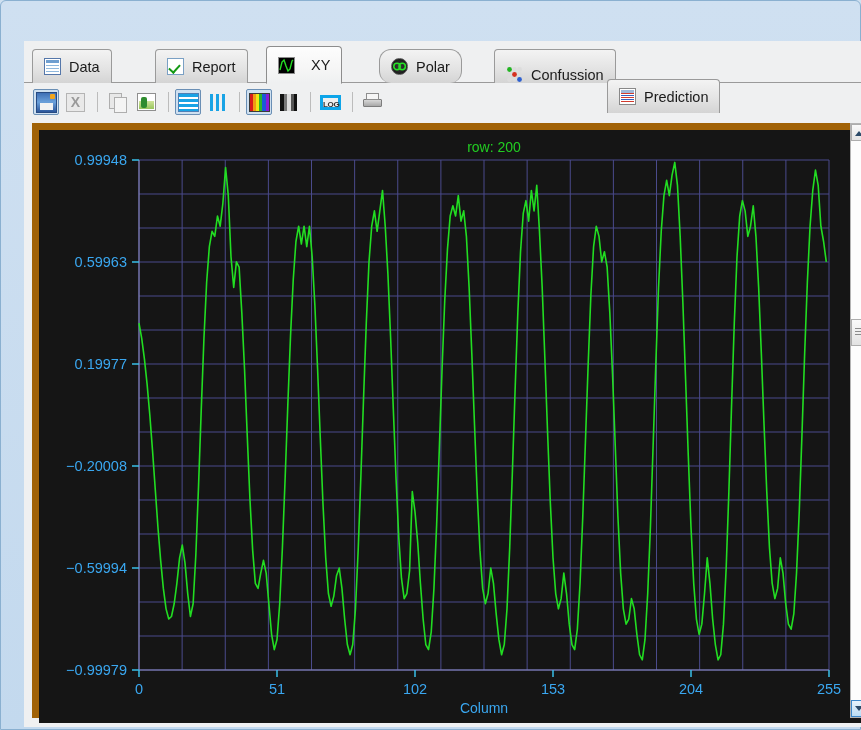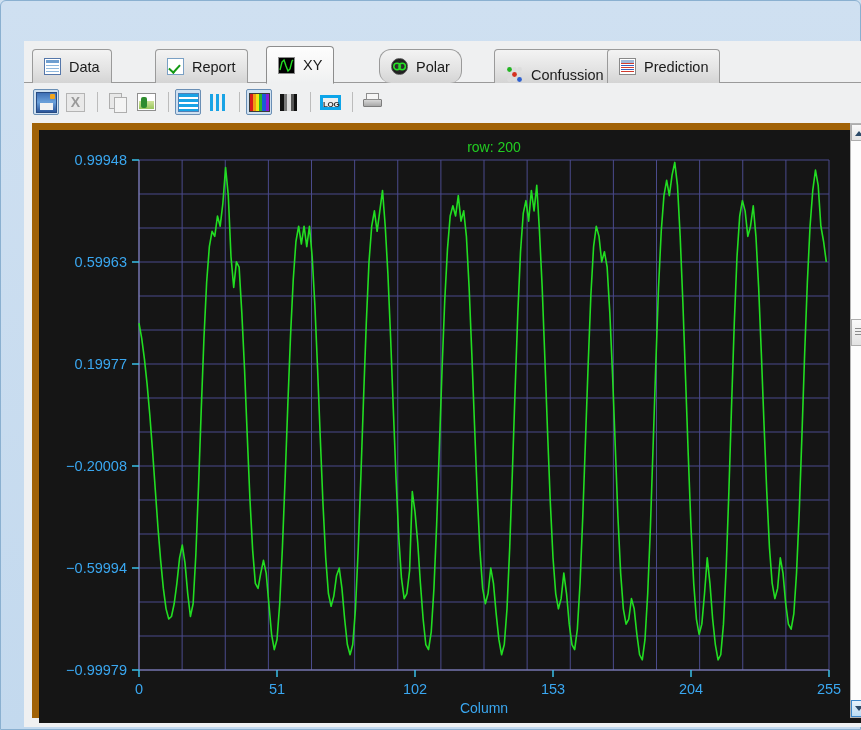--- a/index.html
+++ b/index.html
@@ -80,20 +80,21 @@
     display:flex;align-items:center;
     padding:0 11px;
     cursor:pointer;
     z-index:1;
   }
   .tab.active{
     top:1px;height:38px;
     background:linear-gradient(to bottom,#fdfdfd 0%,#f6f6f6 60%,#eff0f1 100%);
     border:1px solid #8d8d8d;border-bottom:1px solid #eff0f1;
     z-index:3;
+    gap:8px;
   }
   .tab-label{font-size:14.5px;color:#1a1a1a;margin-left:8px;white-space:nowrap;}
   .tabicon{width:17px;height:17px;flex:0 0 17px;position:relative;}
 
   
   .ic-data{background:#fff;border:1px solid #5577aa;box-sizing:border-box;}
   .ic-data:before{content:"";position:absolute;left:1px;top:1px;right:1px;height:3px;background:#6f9fd0;}
   .ic-data:after{content:"";position:absolute;left:1px;top:6px;right:1px;bottom:1px;
     background:repeating-linear-gradient(to bottom,#8fb8dd 0 1px,#fff 1px 3px),
                repeating-linear-gradient(to right,#8fb8dd 0 1px,transparent 1px 5px);}
@@ -247,21 +248,21 @@
             <circle cx="8.5" cy="8.5" r="2.4" fill="#d53020"></circle>
             <circle cx="13.5" cy="8.5" r="2.4" fill="#dcdcdc"></circle>
             <circle cx="3.5" cy="13.5" r="2.4" fill="#dcdcdc"></circle>
             <circle cx="8.5" cy="13.5" r="2.4" fill="#dcdcdc"></circle>
             <circle cx="13.5" cy="13.5" r="2.4" fill="#2c5fd0"></circle>
           </svg>
         </span>
         <span class="tab-label">Confussion</span>
       </div>
 
-      <div class="tab" style="left:583px;">
+      <div class="tab" style="left:583px;margin-top:30px;">
         <span class="tabicon ic-pred"></span>
         <span class="tab-label">Prediction</span>
       </div>
 
     </div>
 
     <div id="toolbar">
       <div class="tbtn sel">
         <span class="i-saveimg"></span>
       </div>

